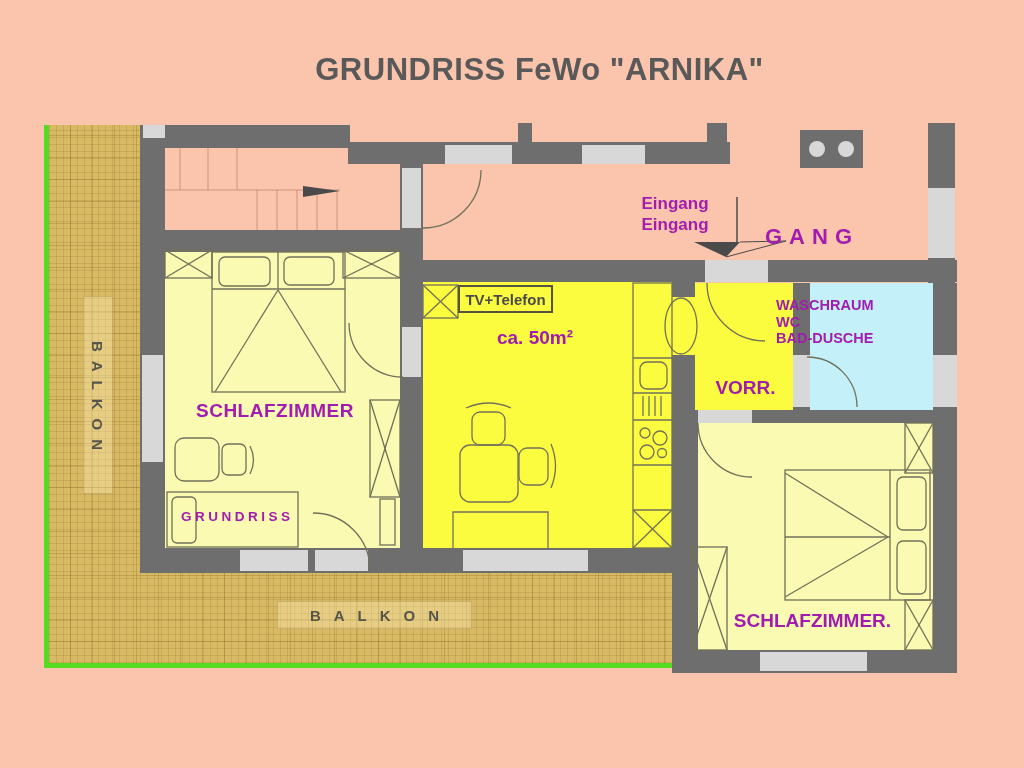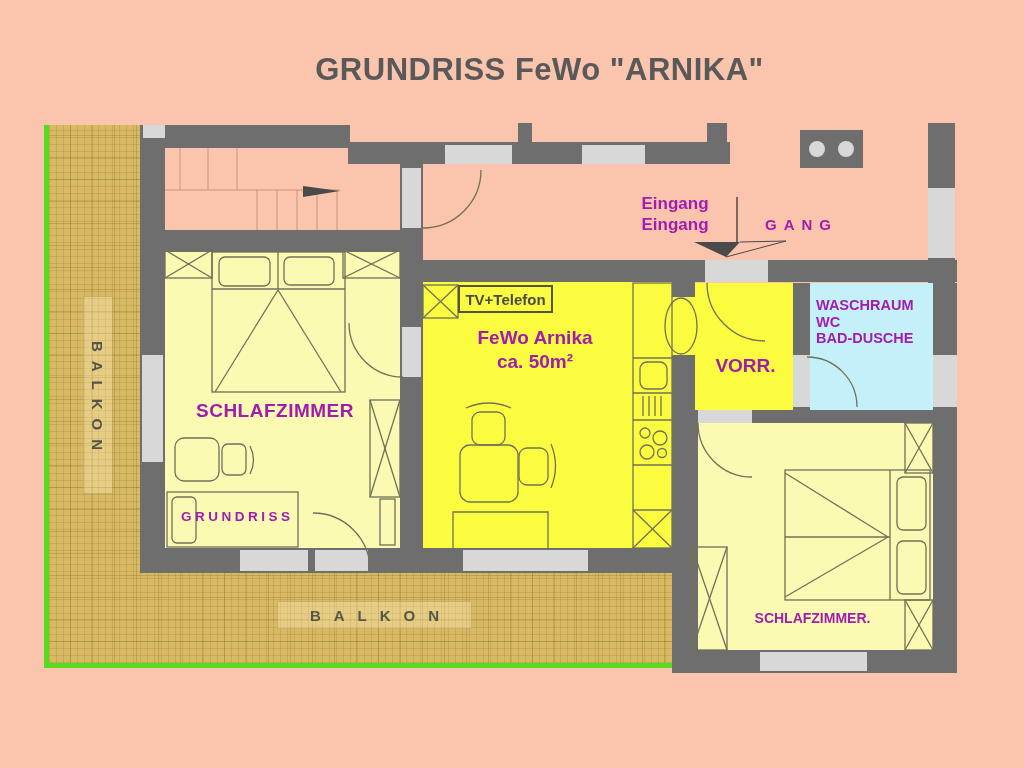--- a/index.html
+++ b/index.html
@@ -204,40 +204,39 @@
       <rect x="692" y="547" width="35" height="103"></rect>
       <line x1="692" y1="547" x2="727" y2="650"></line>
       <line x1="727" y1="547" x2="692" y2="650"></line>
     </g>
   </svg>
 
   <div class="lbl center" style="left:620px;top:193px;width:110px;font-size:17px;line-height:21px;">
     <div>Eingang</div>
     <div>Eingang</div>
   </div>
-  <div class="lbl" style="left:765px;top:216px;font-size:15px;letter-spacing:7px;">GANG</div>
+  <div class="lbl" style="left:765px;top:224px;font-size:22px;letter-spacing:7px;">GANG</div>
 
   <div class="lbl center" style="left:170px;top:400px;width:210px;font-size:19px;letter-spacing:0.5px;text-align:center;">SCHLAFZIMMER</div>
   <div class="lbl" style="left:181px;top:509px;font-size:13.5px;letter-spacing:3.5px;">GRUNDRISS</div>
 
   <div class="tvbox">TV+Telefon</div>
   <div class="lbl center" style="left:435px;top:326px;width:200px;font-size:19px;line-height:24px;">
-    <div>FeWo Arnika</div>
     <div>ca. 50m²</div>
   </div>
 
-  <div class="lbl center" style="left:698px;top:355px;width:95px;font-size:19px;">VORR.</div>
-
-  <div class="lbl" style="left:816px;top:297px;font-size:14.5px;line-height:16.5px;">
+  <div class="lbl center" style="left:698px;top:377px;width:95px;font-size:19px;">VORR.</div>
+
+  <div class="lbl" style="left:776px;top:297px;font-size:14.5px;line-height:16.5px;">
     <div>WASCHRAUM</div>
     <div>WC</div>
     <div>BAD-DUSCHE</div>
   </div>
 
-  <div class="lbl center" style="left:705px;top:610px;width:215px;font-size:14px;">SCHLAFZIMMER.</div>
+  <div class="lbl center" style="left:705px;top:610px;width:215px;font-size:19px;">SCHLAFZIMMER.</div>
 
   <div class="balk" style="left:83px;top:296px;width:28px;height:196px;">
     <span style="transform:rotate(90deg);white-space:nowrap;letter-spacing:9px;text-indent:9px;">BALKON</span>
   </div>
   <div class="balk" style="left:277px;top:601px;width:193px;height:26px;">
     <span style="letter-spacing:13px;text-indent:13px;">BALKON</span>
   </div>
 
 </div>
 

